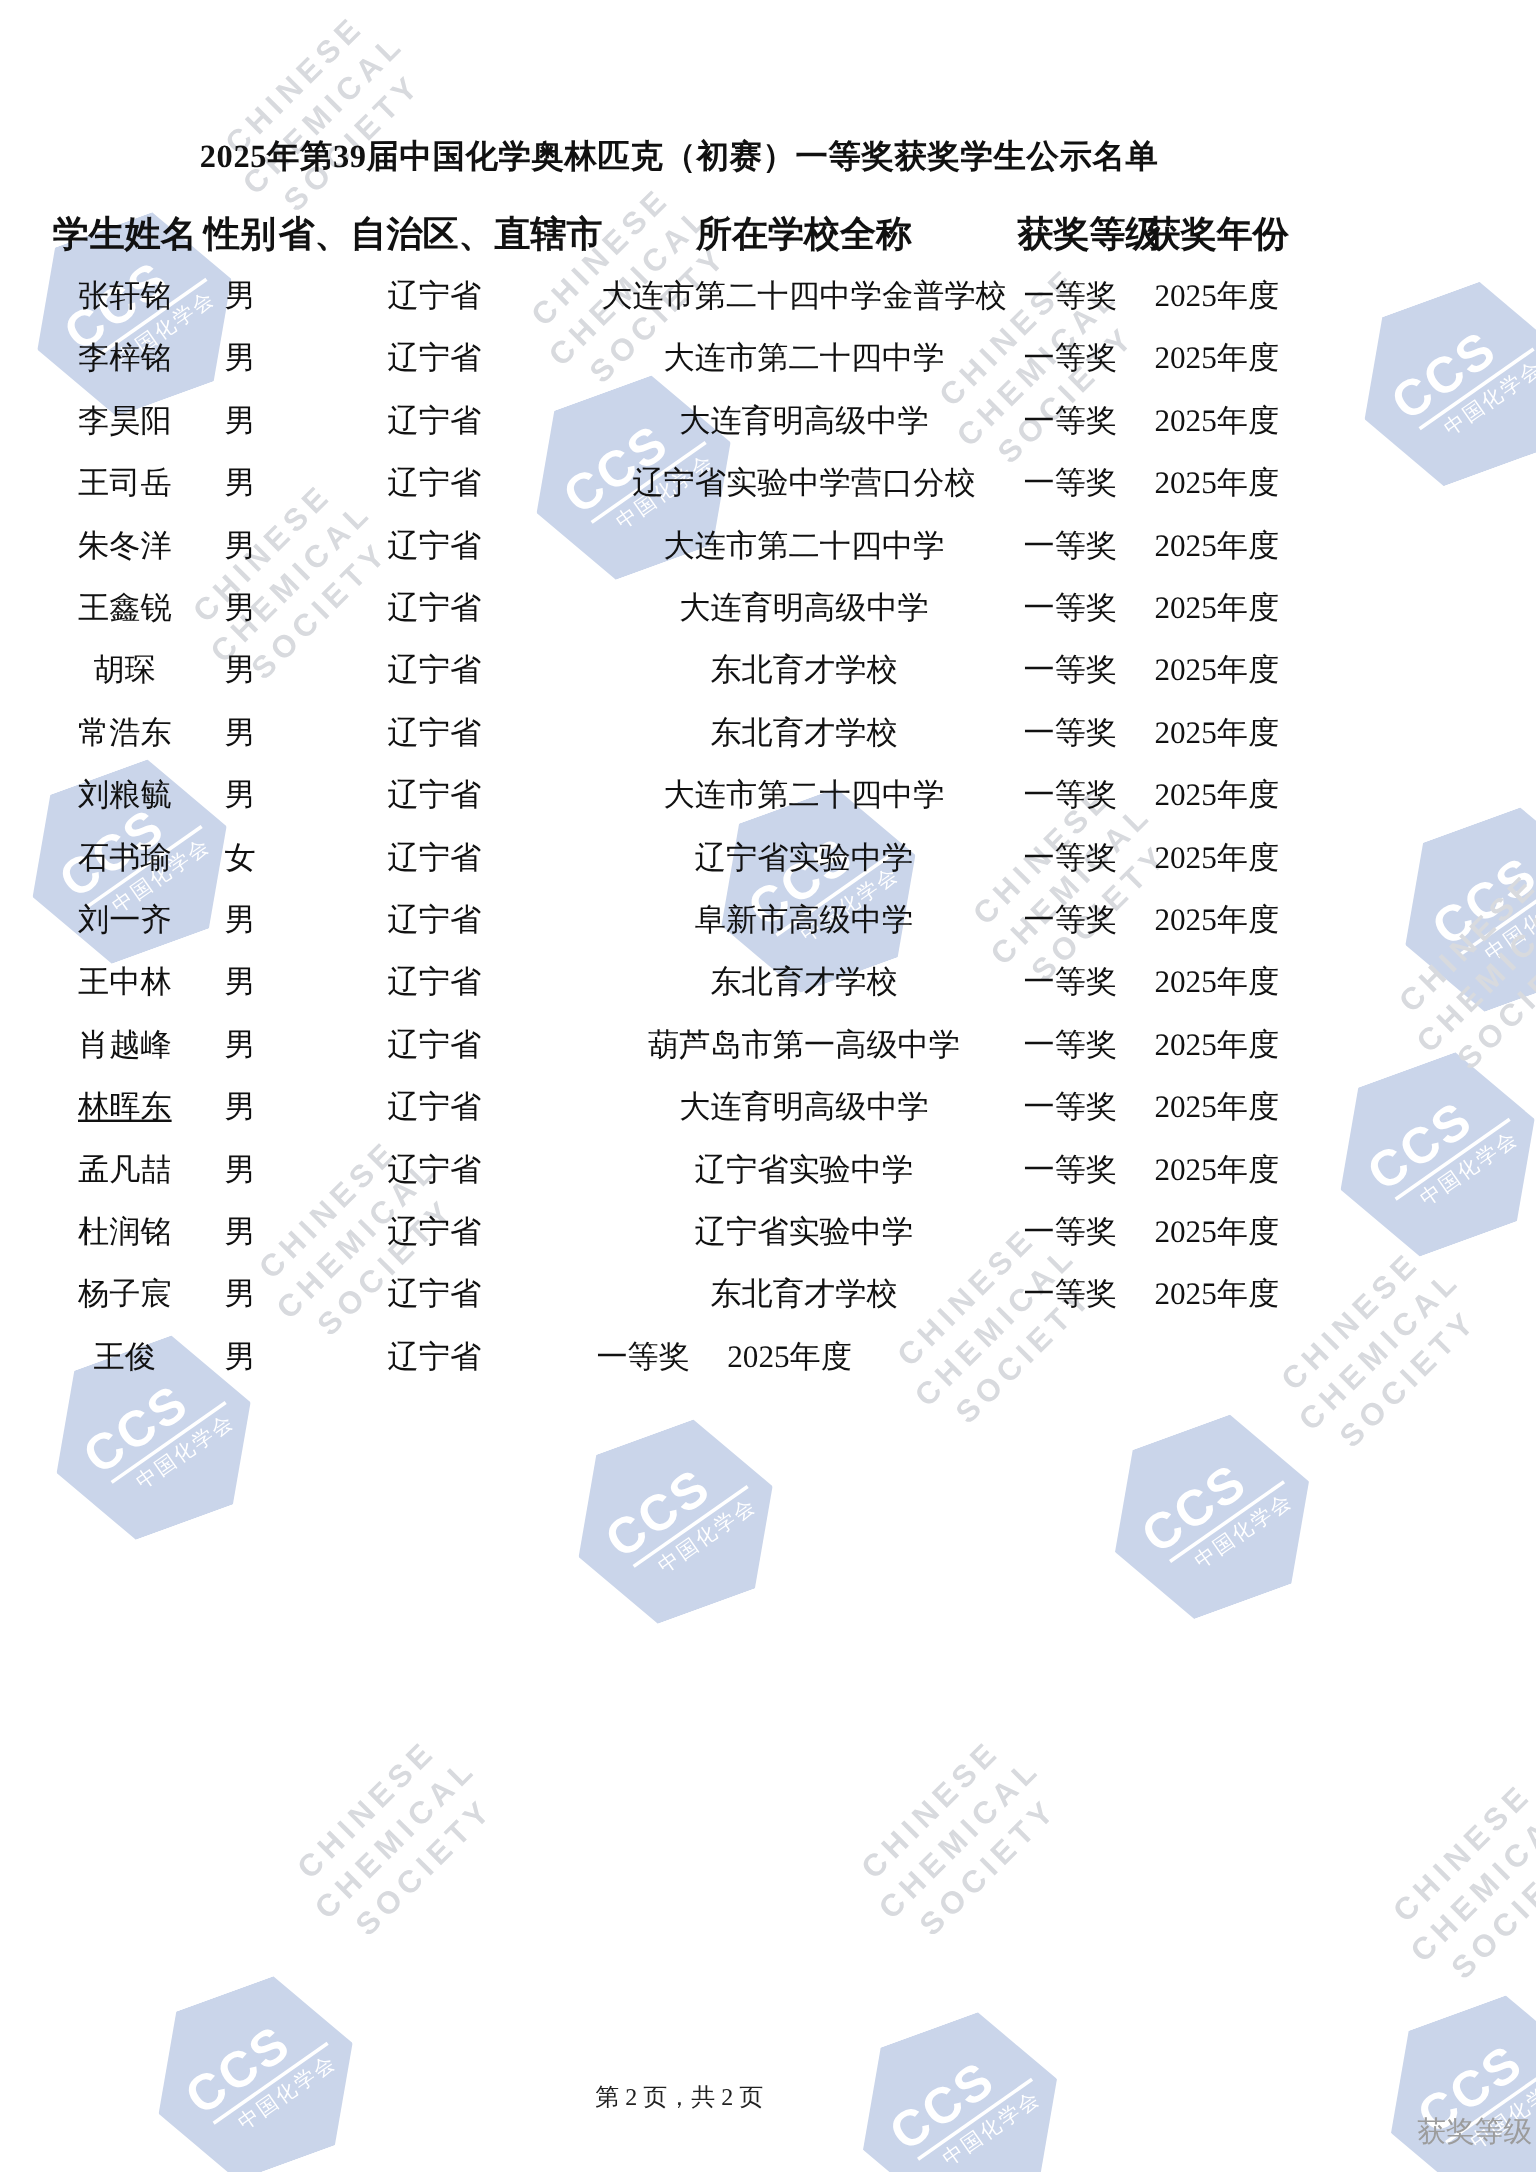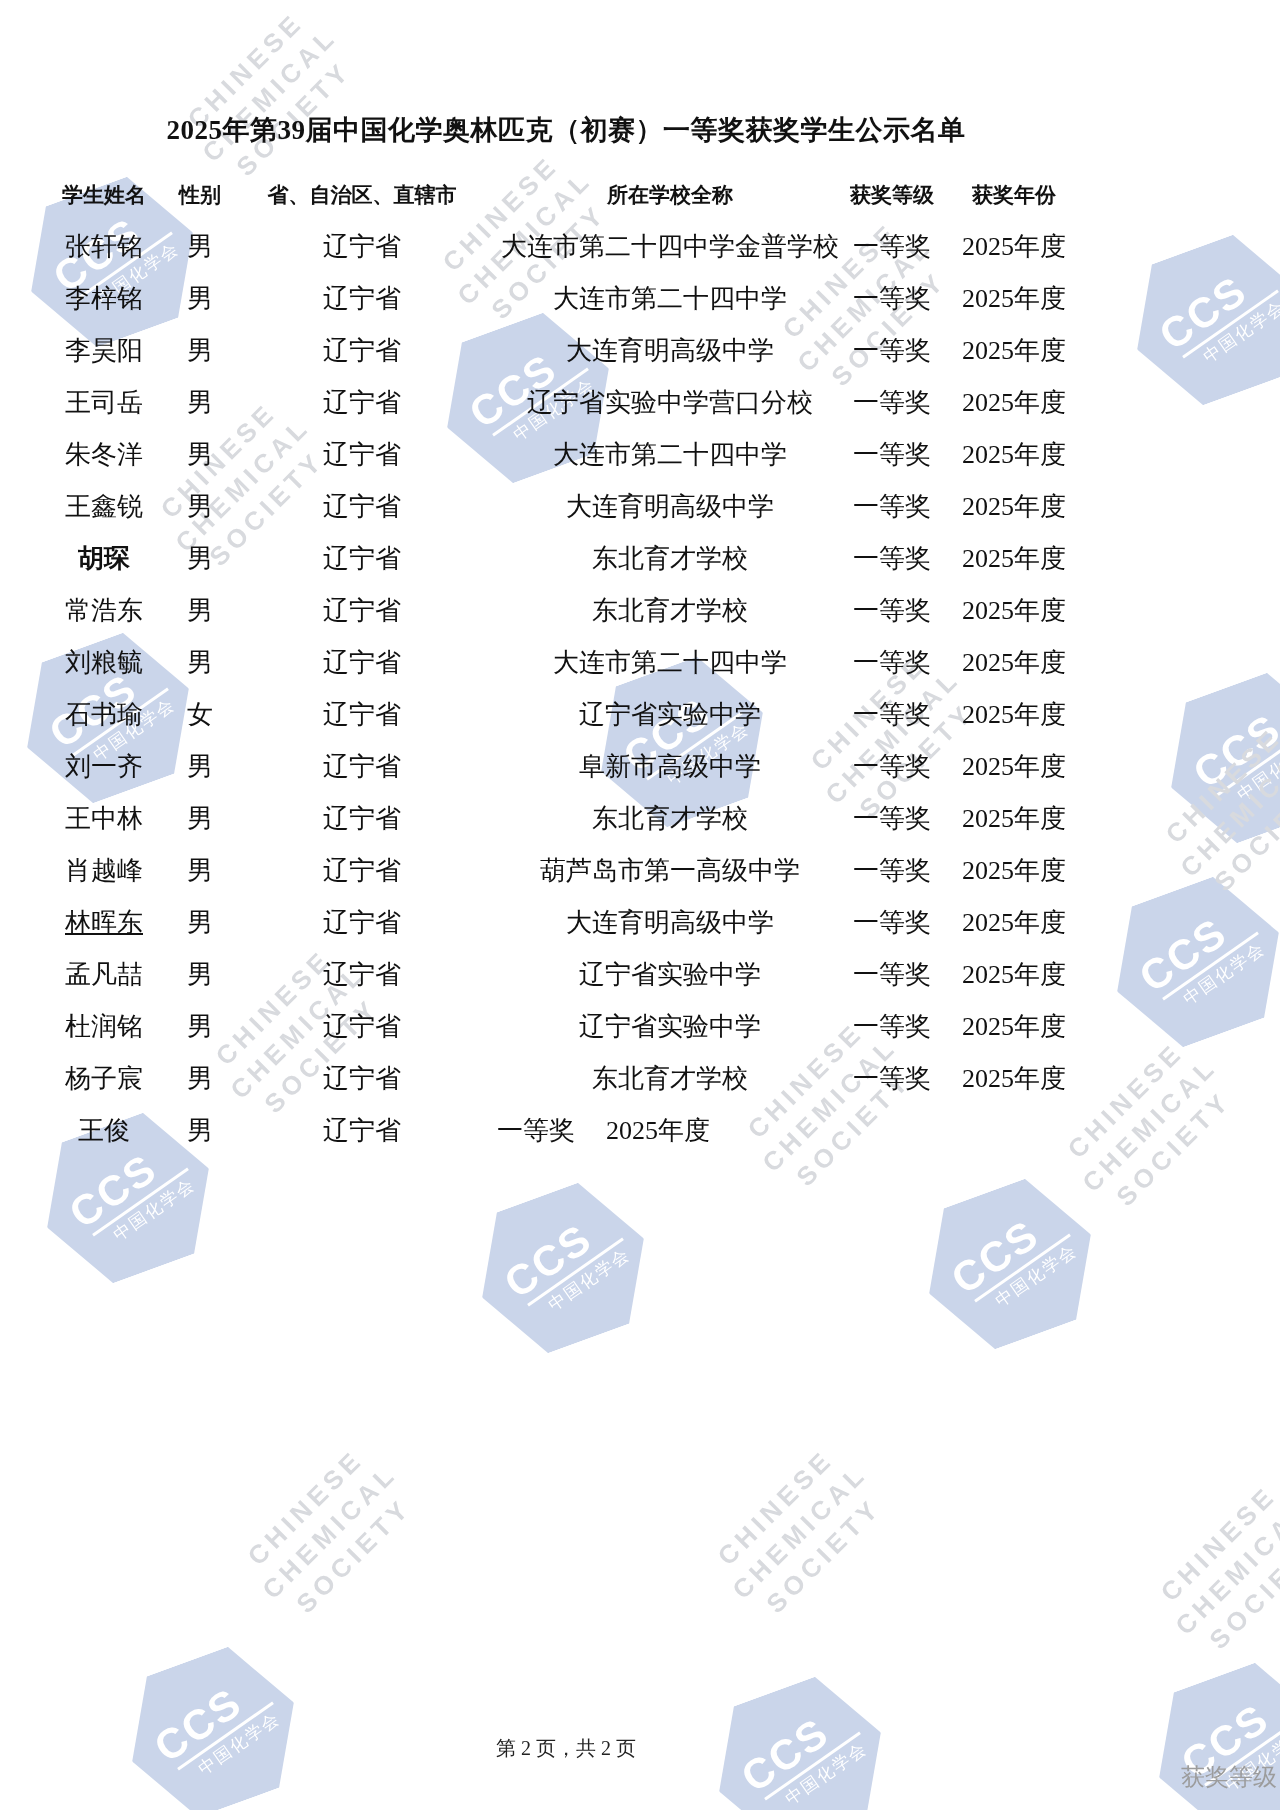--- a/index.html
+++ b/index.html
@@ -40,21 +40,21 @@
   .content { position:absolute; inset:0; z-index:1;border-radius:29px; }
   .doc-title {
     position:absolute; left:40px; top:110px; width:1052px;
     text-align:center; font-size:27px; font-weight:bold; letter-spacing:0.5px;
     line-height:40px; white-space:nowrap;
   }
   .tbl { position:absolute; left:40px; top:170px; width:1052px; }
   .trow { display:flex; align-items:center; height:52px; }
   .trow.thead { height:50px; }
   .cell { display:block; text-align:center; font-size:26px; white-space:nowrap; }
-  .thead .cell { font-weight:bold; font-size:21px; }
+  .thead .cell { font-weight:bold; font-size:30px; }
   .page-footer {
     position:absolute; left:40px; top:1733px; width:1052px;
     text-align:center; font-size:20px; line-height:30px; color:#222;
   }
   .site-wm {
     position:absolute; right:3px; top:1760px;
     font-family:"Liberation Sans","DejaVu Sans",sans-serif;
     font-size:24px; color:#9c9c9c; line-height:34px;
   }
 </style>
@@ -272,21 +272,21 @@
           </div>
           <div class="trow">
             <span class="cell" style="width: 128px;">王鑫锐</span>
             <span class="cell" style="width: 64px;">男</span>
             <span class="cell" style="width: 260px;">辽宁省</span>
             <span class="cell" style="width: 356px;">大连育明高级中学</span>
             <span class="cell" style="width: 88px;">一等奖</span>
             <span class="cell" style="width: 156px;">2025年度</span>
           </div>
           <div class="trow">
-            <span class="cell" style="width: 128px; font-weight: bold;">胡琛</span>
+            <span class="cell" style="width: 128px;">胡琛</span>
             <span class="cell" style="width: 64px;">男</span>
             <span class="cell" style="width: 260px;">辽宁省</span>
             <span class="cell" style="width: 356px;">东北育才学校</span>
             <span class="cell" style="width: 88px;">一等奖</span>
             <span class="cell" style="width: 156px;">2025年度</span>
           </div>
           <div class="trow">
             <span class="cell" style="width: 128px;">常浩东</span>
             <span class="cell" style="width: 64px;">男</span>
             <span class="cell" style="width: 260px;">辽宁省</span>

